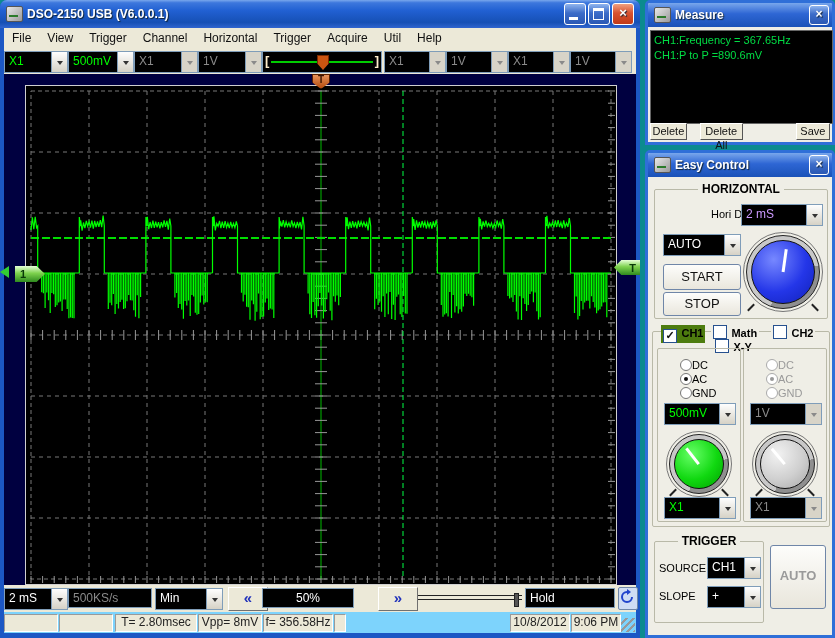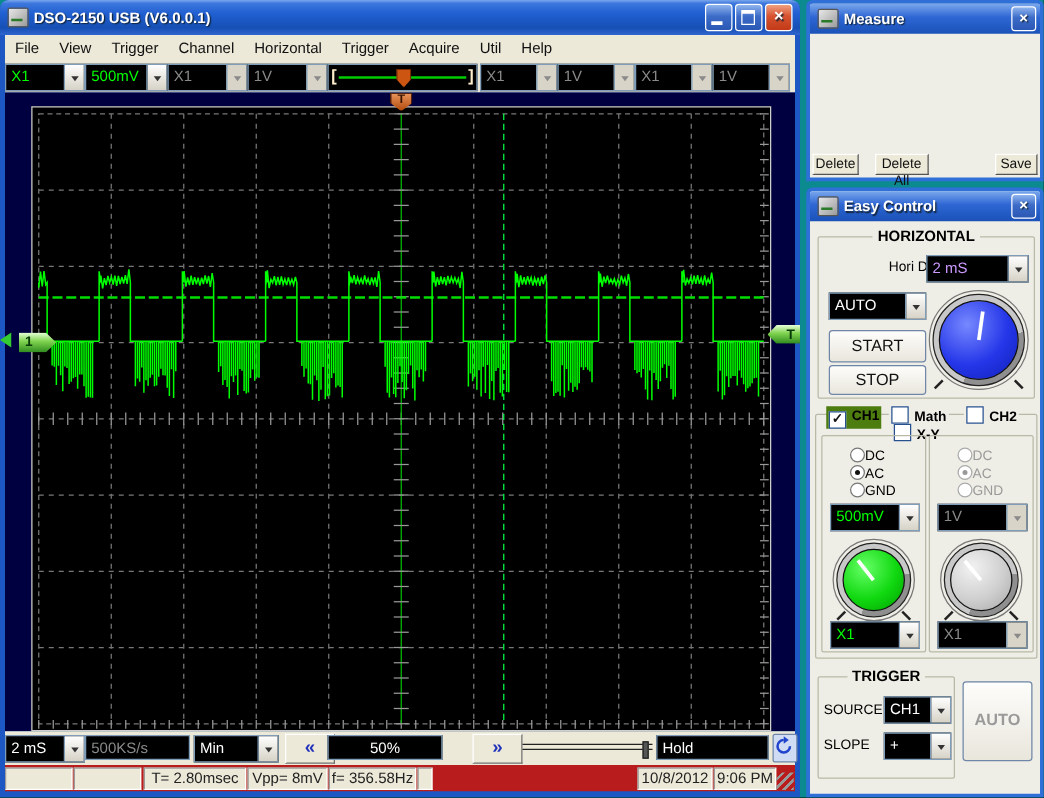--- a/index.html
+++ b/index.html
@@ -49,21 +49,21 @@
     border:1px solid #cfcfcf;}
   .mark-green{position:absolute;background:linear-gradient(180deg,#e6ffd8,#7ed24e 45%,#2e8a1e);
     color:#083a08;font-size:11px;font-weight:bold;display:flex;align-items:center;}
   
   .bbar{position:absolute;left:4px;top:585px;width:632px;height:27px;background:#ece9d8;}
   .blackbox{position:absolute;height:20px;background:#000;border:1px solid #7f9db9;
     font-size:12px;line-height:18px;color:#fff;padding-left:4px;box-sizing:border-box;}
   .nav-btn{position:absolute;height:22px;background:#ece9d8;border:1px solid;
     border-color:#fff #707070 #707070 #fff;color:#2233bb;font-weight:bold;font-size:15px;
     text-align:center;line-height:19px;cursor:pointer;}
-  .statusbar{position:absolute;left:4px;top:612px;width:632px;height:21px;background:#b91c1c;}
+  .statusbar{position:absolute;left:4px;top:612px;width:632px;height:21px;background:#7dd3fc;}
   .cell{position:absolute;top:2px;height:16px;border:1px solid;border-color:#9a9a9a #fff #fff #9a9a9a;
     font-size:12px;line-height:15px;color:#222;text-align:center;background:#ece9d8;}
   
   .groupbox{position:absolute;border:1px solid #b9b9a8;border-radius:2px;}
   .gb-label{position:absolute;top:-8px;left:0;right:0;text-align:center;font-size:12px;font-weight:bold;color:#000;}
   .gb-label span{background:#efeee6;padding:0 4px;}
   .btn3d{position:absolute;background:linear-gradient(180deg,#fdfdfb,#e9e6dc);border:1px solid #6f86a8;
     border-radius:3px;font-size:12px;color:#111;text-align:center;cursor:pointer;}
   .xpbtn{background:#ece9d8;border:1px solid;border-color:#fff #555 #555 #fff;
     font-size:11px;color:#111;text-align:center;cursor:pointer;}
@@ -442,20 +442,25 @@
                 background:repeating-linear-gradient(135deg,transparent 0 3px,#999 3px 5px);"></div>
   </div>
 </div>
 
 <div class="toolwin" style="left:645px;top:0;width:190px;height:145px;box-sizing:border-box;">
   <div class="tw-title">
     <div class="appicon"></div>
     <span>Measure</span>
     <div class="tw-close">×</div>
   </div>
+  <div style="position:absolute;left:2px;top:27px;width:178px;height:90px;background:#000;
+              border:1px solid #666;padding:2px 0 0 3px;">
+    <div style="font-size: 11px; line-height: 15px; color: rgb(0, 221, 68);">CH1:Frequency = 367.65Hz</div>
+    <div style="font-size: 11px; line-height: 15px; color: rgb(0, 221, 68);">CH1:P to P =890.6mV</div>
+  </div>
   <div style="position:absolute;left:2px;top:120px;width:180px;display:flex;gap:13px;">
     <div class="xpbtn" style="width:56px;height:15px;line-height:14px;">Delete</div>
     <div class="xpbtn" style="width:66px;height:15px;line-height:14px;text-align:center;">Delete All</div>
     <div class="xpbtn" style="width:52px;height:15px;line-height:14px;margin-left:40px;">Save</div>
   </div>
 </div>
 
 <div class="toolwin" style="left:645px;top:150px;width:190px;height:488px;box-sizing:border-box;border-radius:5px 5px 0 0;">
   <div class="tw-title">
     <div class="appicon"></div>

